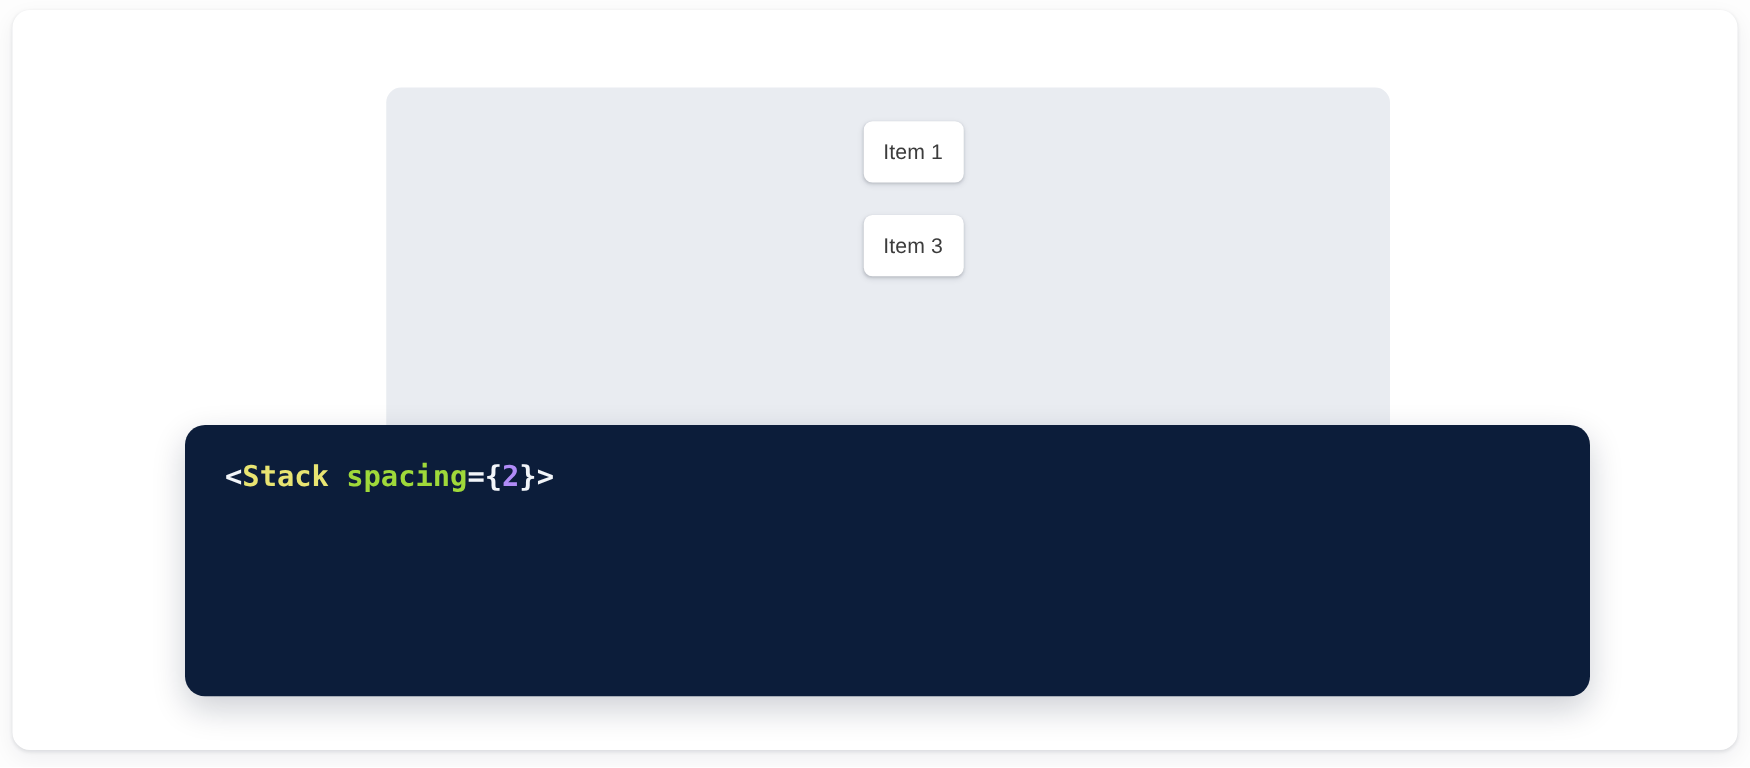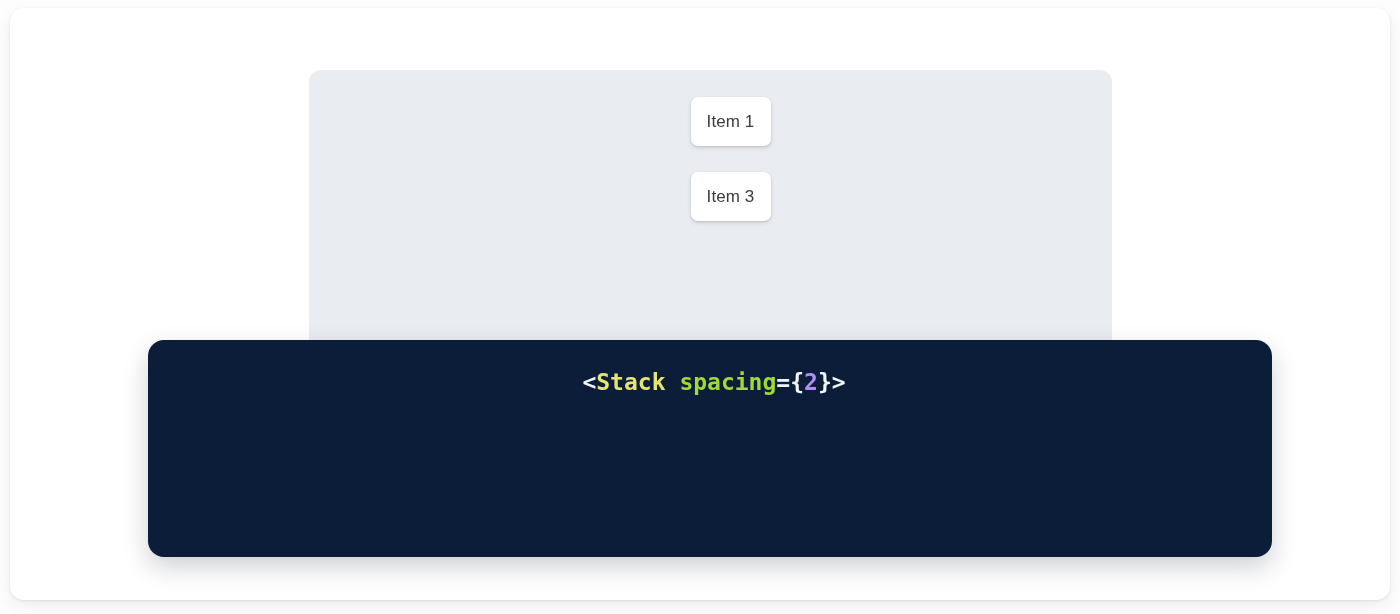--- a/index.html
+++ b/index.html
@@ -92,21 +92,20 @@
     left: 32px;
     top: 26px;
     right: 24px;
     font-family: "DejaVu Sans Mono", "Liberation Mono", monospace;
     font-size: 23px;
     line-height: 33.7px;
     white-space: pre;
     color: #ffffff;
     font-weight: 700;
     letter-spacing: 0px;
-    text-align: center;
   }
   .code-line { display: block; }
 
   
   .tok-punct  { color: #f2f5f9; }
   .tok-tag    { color: #e8e472; }
   .tok-attr   { color: #9fd93a; }
   .tok-num    { color: #b18cf7; }
   .tok-text   { color: #f2f5f9; }
 </style>

